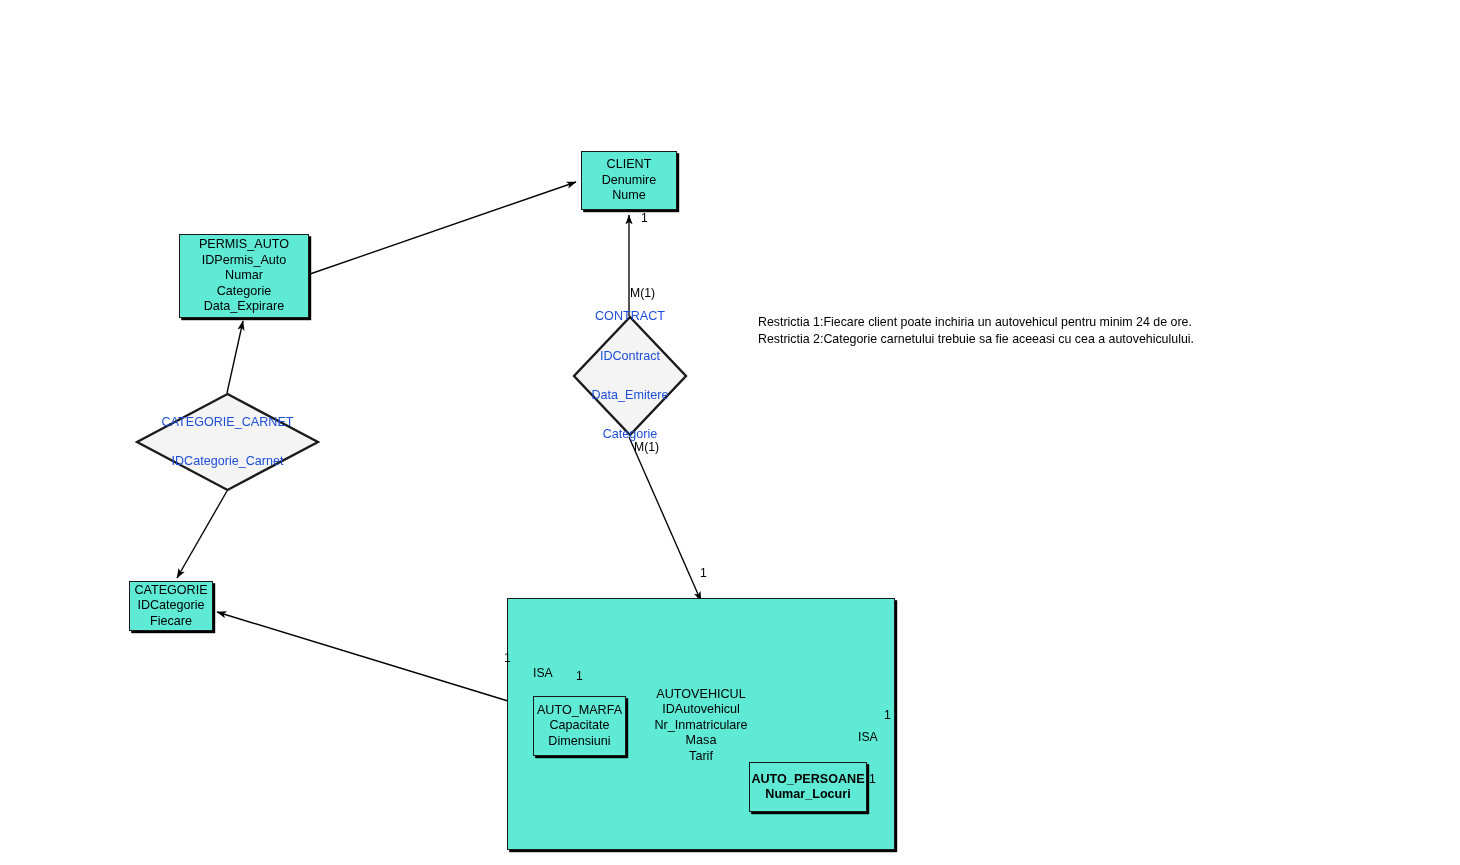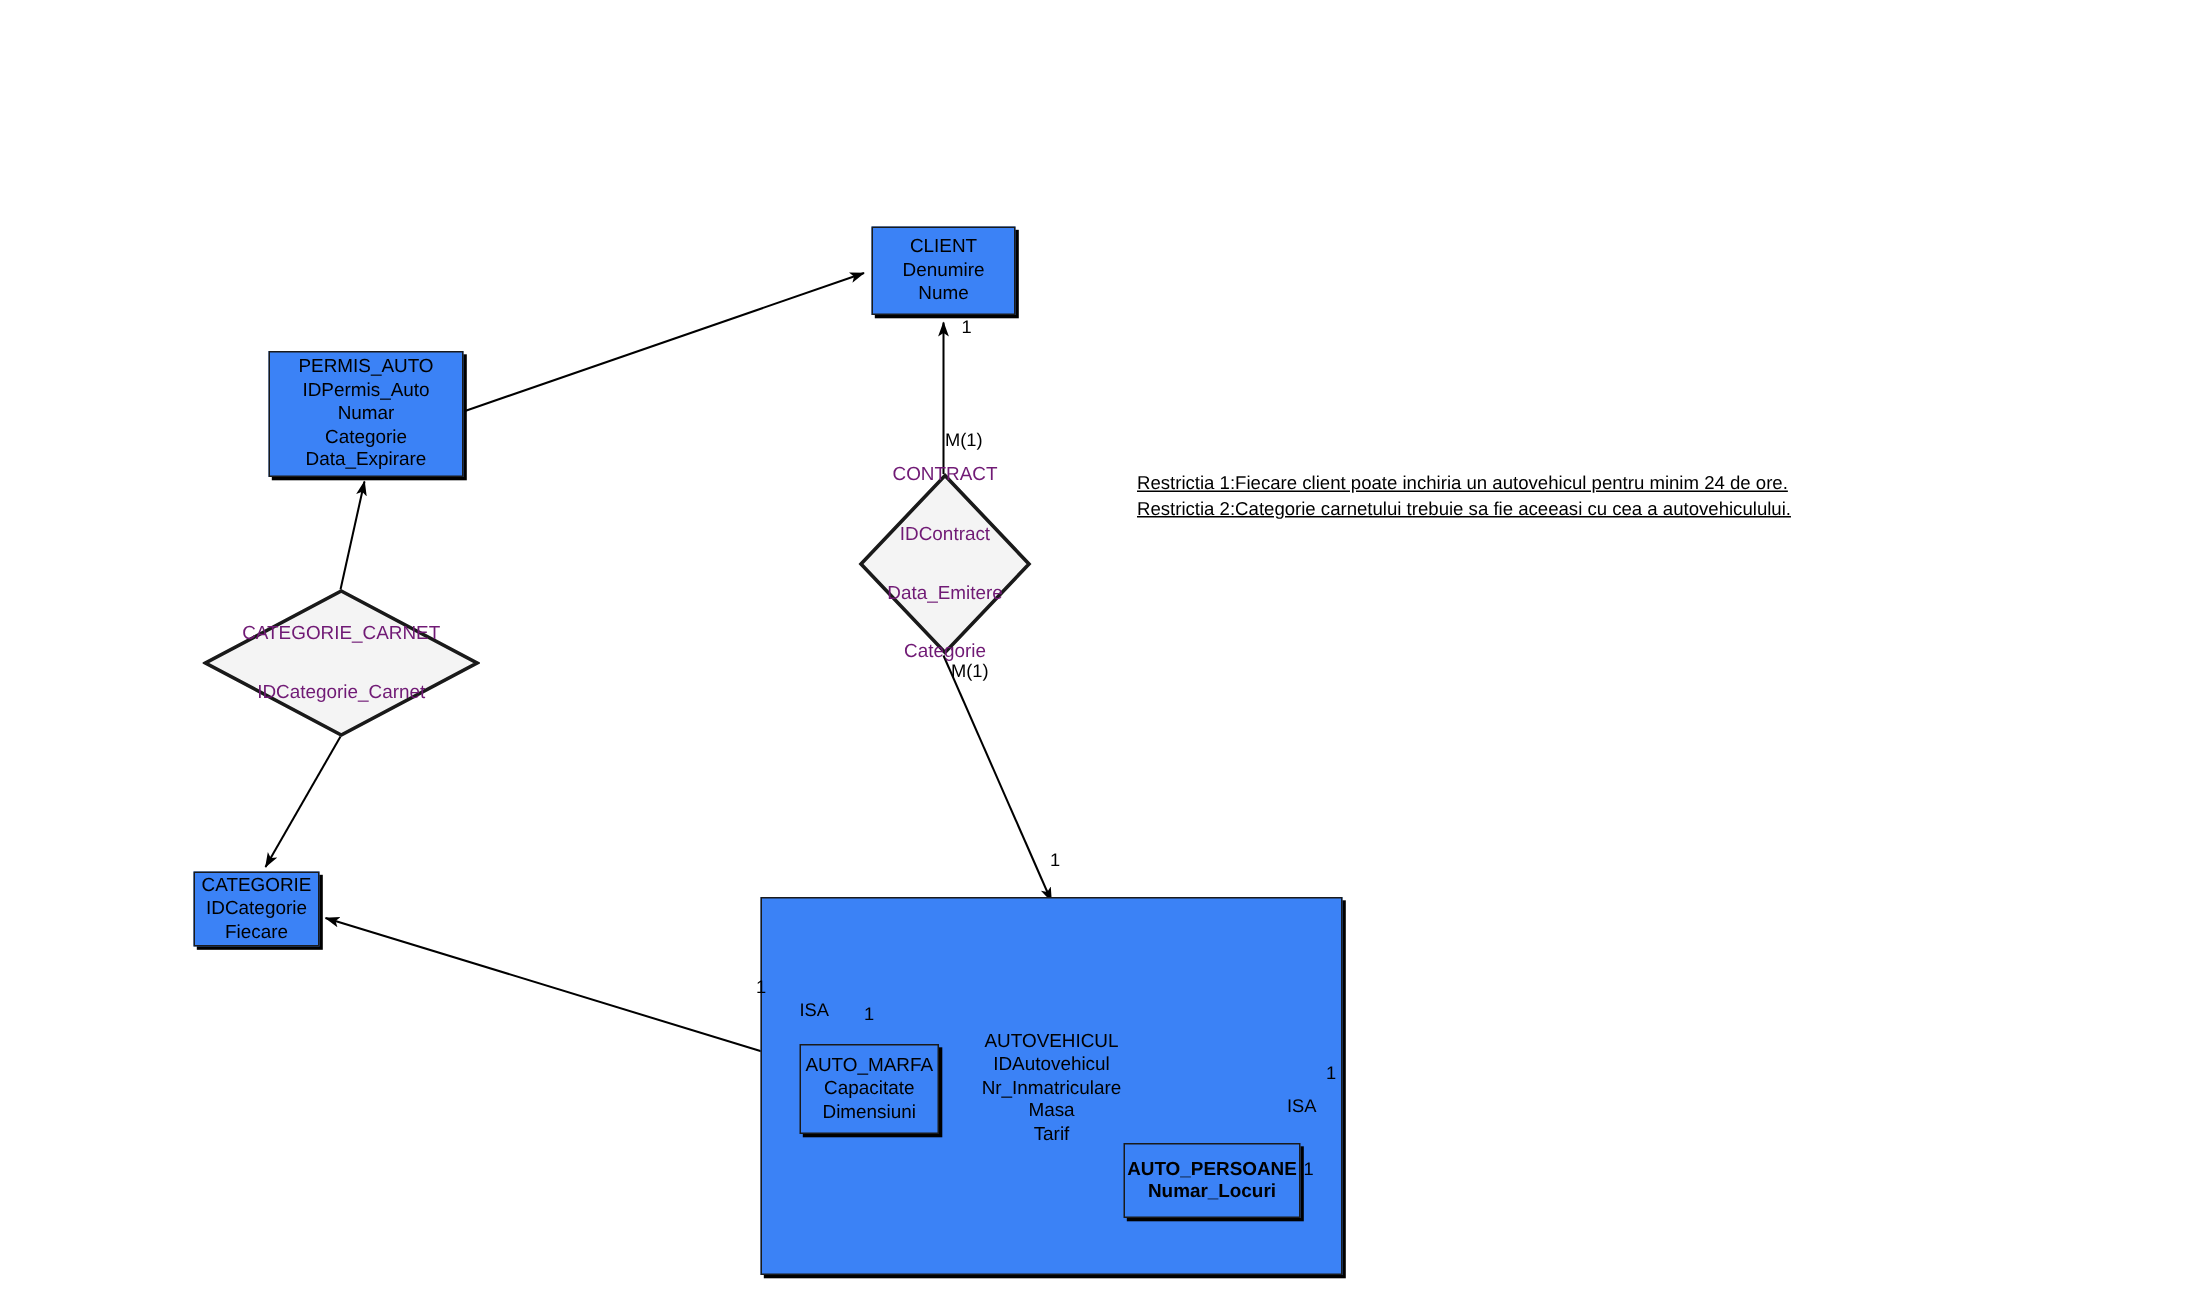--- a/index.html
+++ b/index.html
@@ -28,21 +28,21 @@
     flex-direction: column;
     align-items: center;
     justify-content: center;
     text-align: center;
     color: #000000;
     font-size: 12.6px;
     line-height: 15.4px;
     white-space: nowrap;
   }
   .entity {
-    background: #3b82f6;
+    background: #5eead4;
     border: 1.4px solid #1a1a1a;
     box-shadow: 2.2px 2.2px 0 #000000;
   }
   .entity-name, .attr, .diamond-name, .diamond-attr {
     display: block;
   }
   .weak-wrap {
     position: absolute;
   }
   .diamond-shape {
@@ -56,42 +56,42 @@
     position: absolute;
     left: 0;
     top: 0;
     width: 100%;
     height: 100%;
     display: flex;
     flex-direction: column;
     align-items: center;
     justify-content: center;
     text-align: right;
-    color: #701a75;
+    color: #1d4ed8;
     font-size: 12.6px;
     line-height: 15.4px;
     white-space: nowrap;
     pointer-events: none;
     gap: 24px;
   }
   .card-label {
     position: absolute;
     color: #000000;
     font-size: 12.2px;
     line-height: 13px;
     white-space: nowrap;
   }
   .note {
     position: absolute;
     color: #000000;
     font-size: 12.4px;
     line-height: 16.5px;
     white-space: nowrap;
   }
-  .note div { display: block; text-decoration: underline; }
+  .note div { display: block; }
   .big-box-title {
     position: absolute;
     text-align: center;
     color: #000000;
     font-size: 12.6px;
     line-height: 15.4px;
     white-space: nowrap;
   }
 </style>
 </head>

